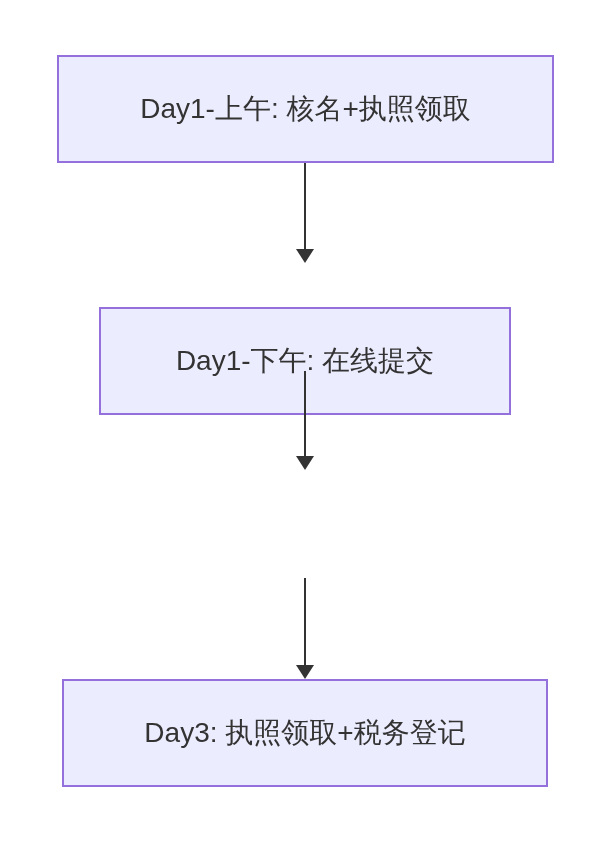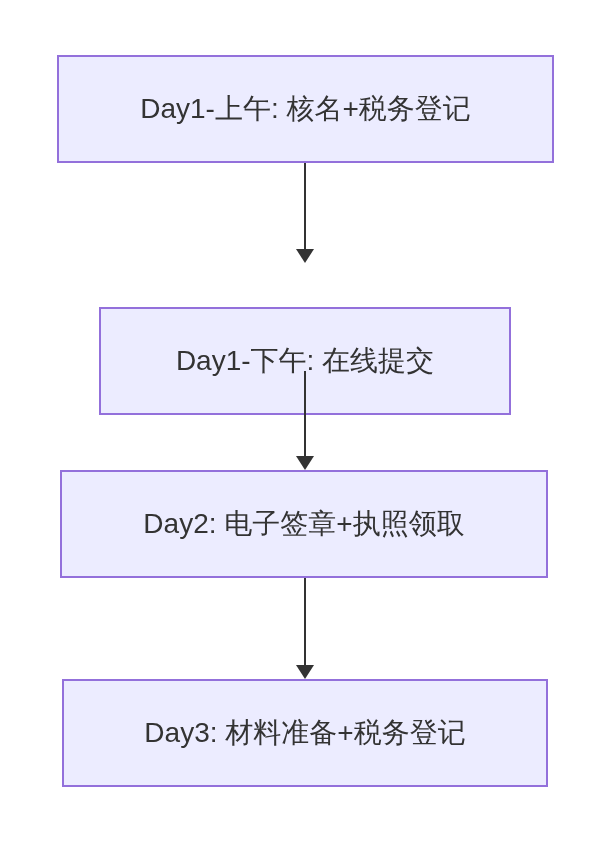--- a/index.html
+++ b/index.html
@@ -64,43 +64,40 @@
     border-right: 9px solid transparent;
     border-top: 14px solid var(--arrow-color);
   }
 </style>
 </head>
 <body>
 
 <div class="canvas">
 
   <div class="flow-node node-1">
-    <span>Day1-上午: 核名+税务登记</span>
+    <span>Day1-上午: 核名+执照领取</span>
   </div>
 
   <div class="flow-arrow arrow-1">
     <div class="arrow-shaft"></div>
     <div class="arrow-head"></div>
   </div>
 
   <div class="flow-node node-2">
     <span>Day1-下午: 在线提交</span>
   </div>
 
   <div class="flow-arrow arrow-2">
     <div class="arrow-shaft"></div>
     <div class="arrow-head"></div>
   </div>
 
-  <div class="flow-node node-3">
-    <span>Day2: 电子签章+执照领取</span>
-  </div>
 
   <div class="flow-arrow arrow-3">
     <div class="arrow-shaft"></div>
     <div class="arrow-head"></div>
   </div>
 
   <div class="flow-node node-4">
-    <span>Day3: 材料准备+税务登记</span>
+    <span>Day3: 执照领取+税务登记</span>
   </div>
 
 </div>
 
 </body></html>

